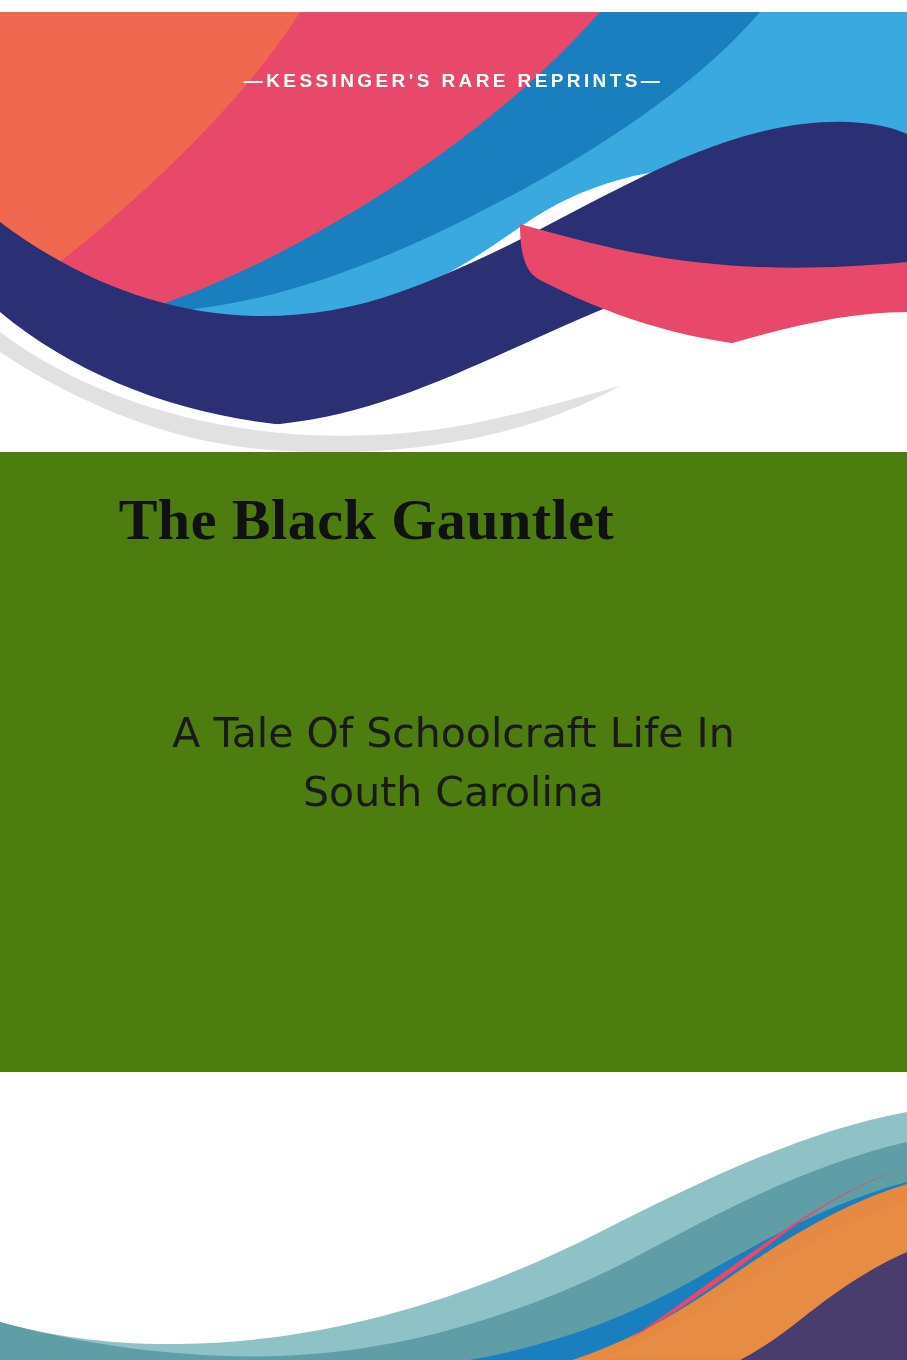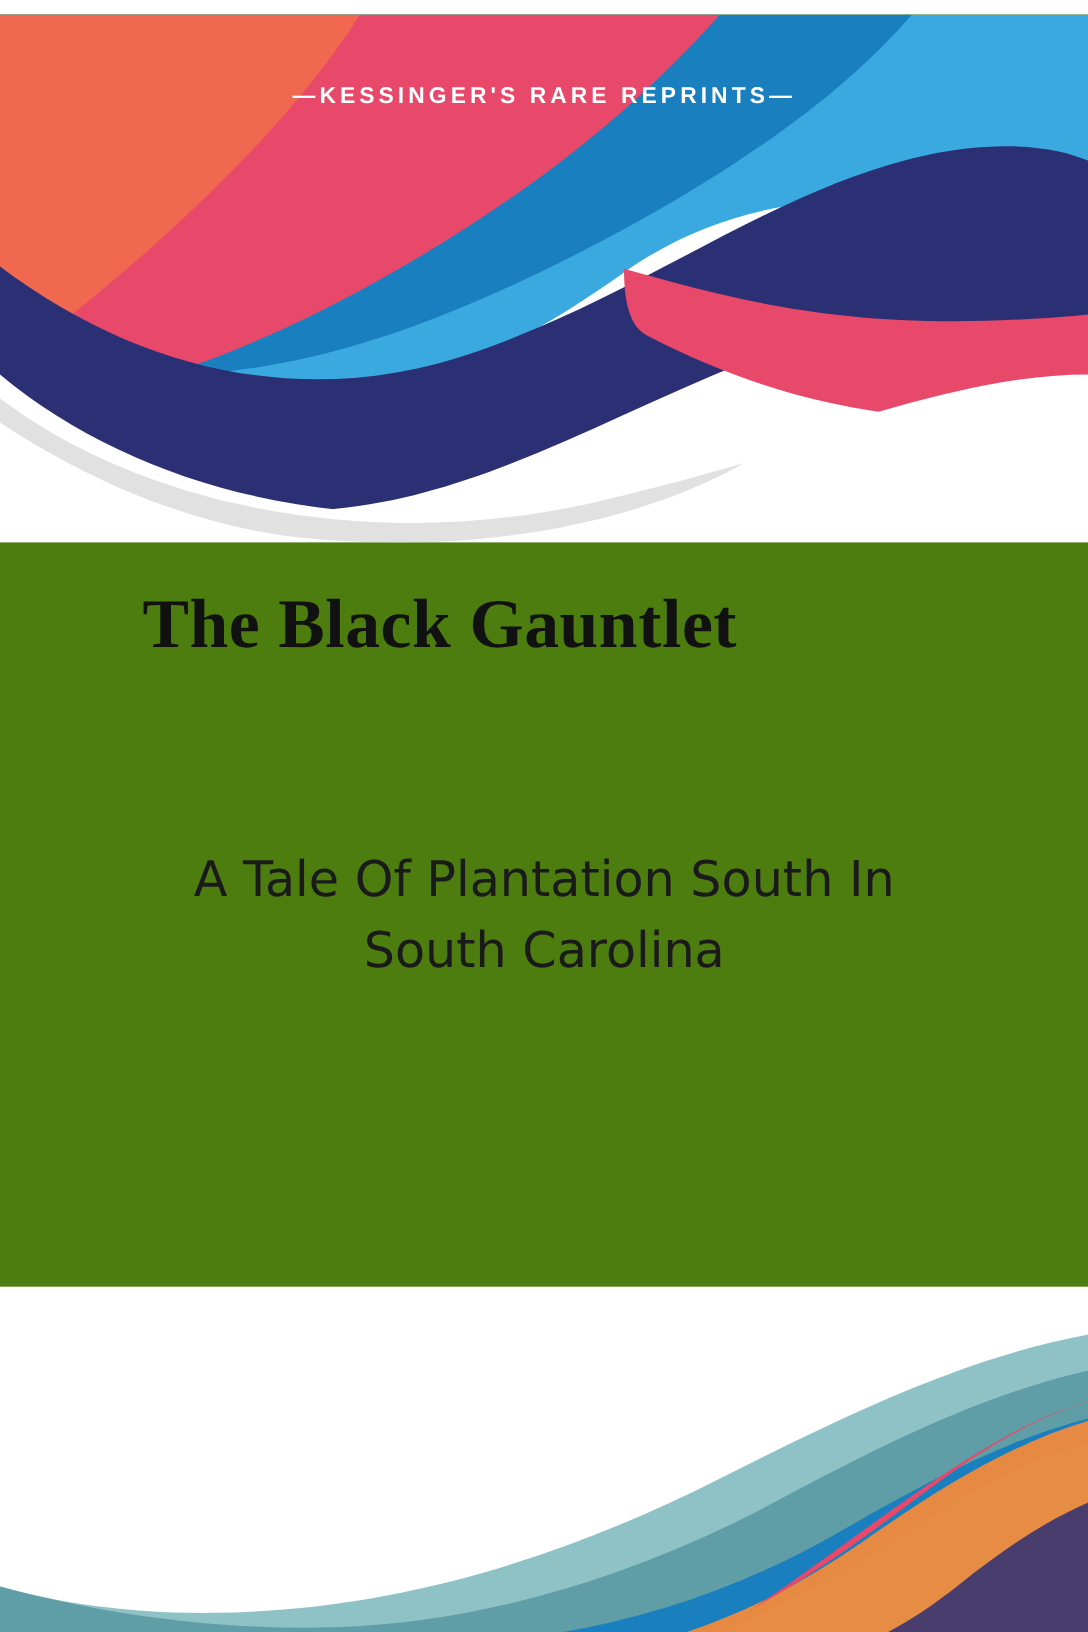--- a/index.html
+++ b/index.html
@@ -100,21 +100,21 @@
     <path d="M0,210 C120,300 260,330 400,280 C540,230 640,150 760,120 C830,103 880,110 907,122 L907,300 C820,260 720,250 620,290 C500,338 400,400 280,412 C160,424 60,390 0,350 Z" fill="#2b2f74"></path>
     <path d="M520,212 C620,240 720,268 907,250 L907,330 C760,352 640,320 540,268 C528,262 520,248 520,212 Z" fill="#e8486a"></path>
     <path d="M0,300 C120,400 300,438 470,404 C640,370 780,300 907,300 L907,440 L0,440 Z" fill="#ffffff"></path>
     <path d="M0,320 C120,410 300,444 470,412 C520,402 570,388 620,374 C520,430 380,450 250,436 C150,425 60,380 0,340 Z" fill="#c9c9c9" opacity="0.55"></path>
   </svg>
 
   <div class="imprint">—KESSINGER'S RARE REPRINTS—</div>
 
   <div class="title">The Black Gauntlet</div>
 
-  <div class="subtitle">A Tale Of Plantation South In South Carolina</div>
+  <div class="subtitle">A Tale Of Schoolcraft Life In South Carolina</div>
 
   <div class="author">Mrs. Henry Rowe Schoolcraft</div>
 
   <svg class="art-bottom" viewBox="0 0 907 300" preserveAspectRatio="none">
     <rect x="0" y="0" width="907" height="300" fill="#ffffff"></rect>
     <path d="M907,40 C800,60 700,110 600,160 C470,226 330,270 180,272 C110,273 50,264 0,250 L0,300 L907,300 Z" fill="#8fc2c6"></path>
     <path d="M907,70 C810,92 720,140 630,188 C520,244 400,280 280,284 C180,287 80,272 0,250 L0,300 L907,300 Z" fill="#5f9ea6"></path>
     <path d="M907,110 C830,130 760,170 690,210 C600,260 500,290 400,296 L907,296 Z" fill="#1a7fbf"></path>
     <path d="M907,130 C850,146 800,175 750,208 C700,240 650,268 600,286 L907,286 Z" fill="#3aa9df"></path>
     <path d="M907,112 C840,132 780,170 720,212 C660,254 600,282 545,296 L907,296 Z" fill="#f08a3c" opacity="0.95"></path>

